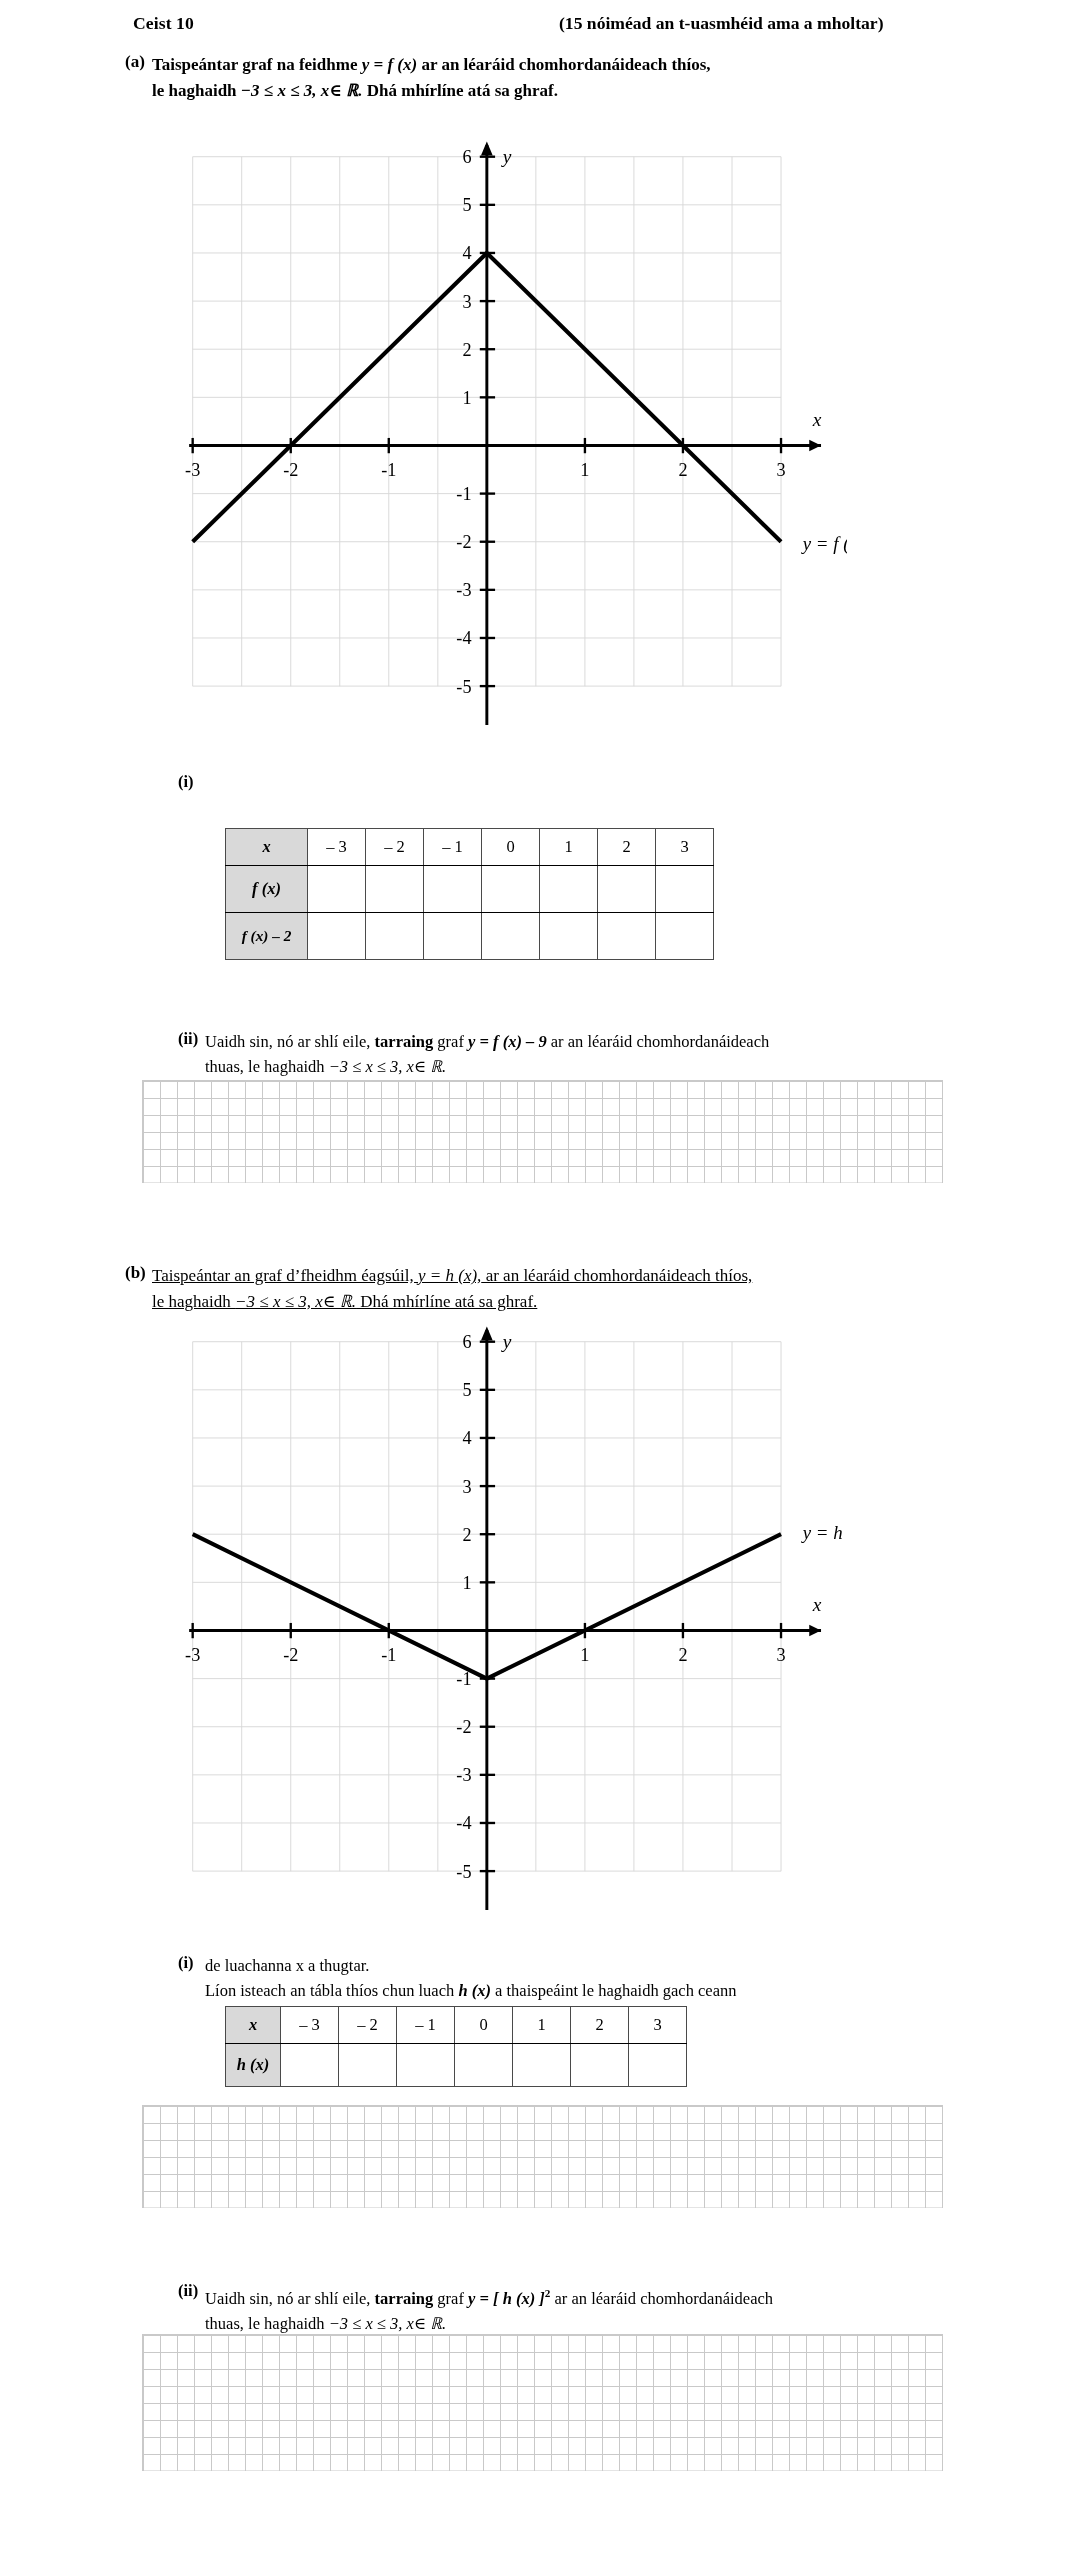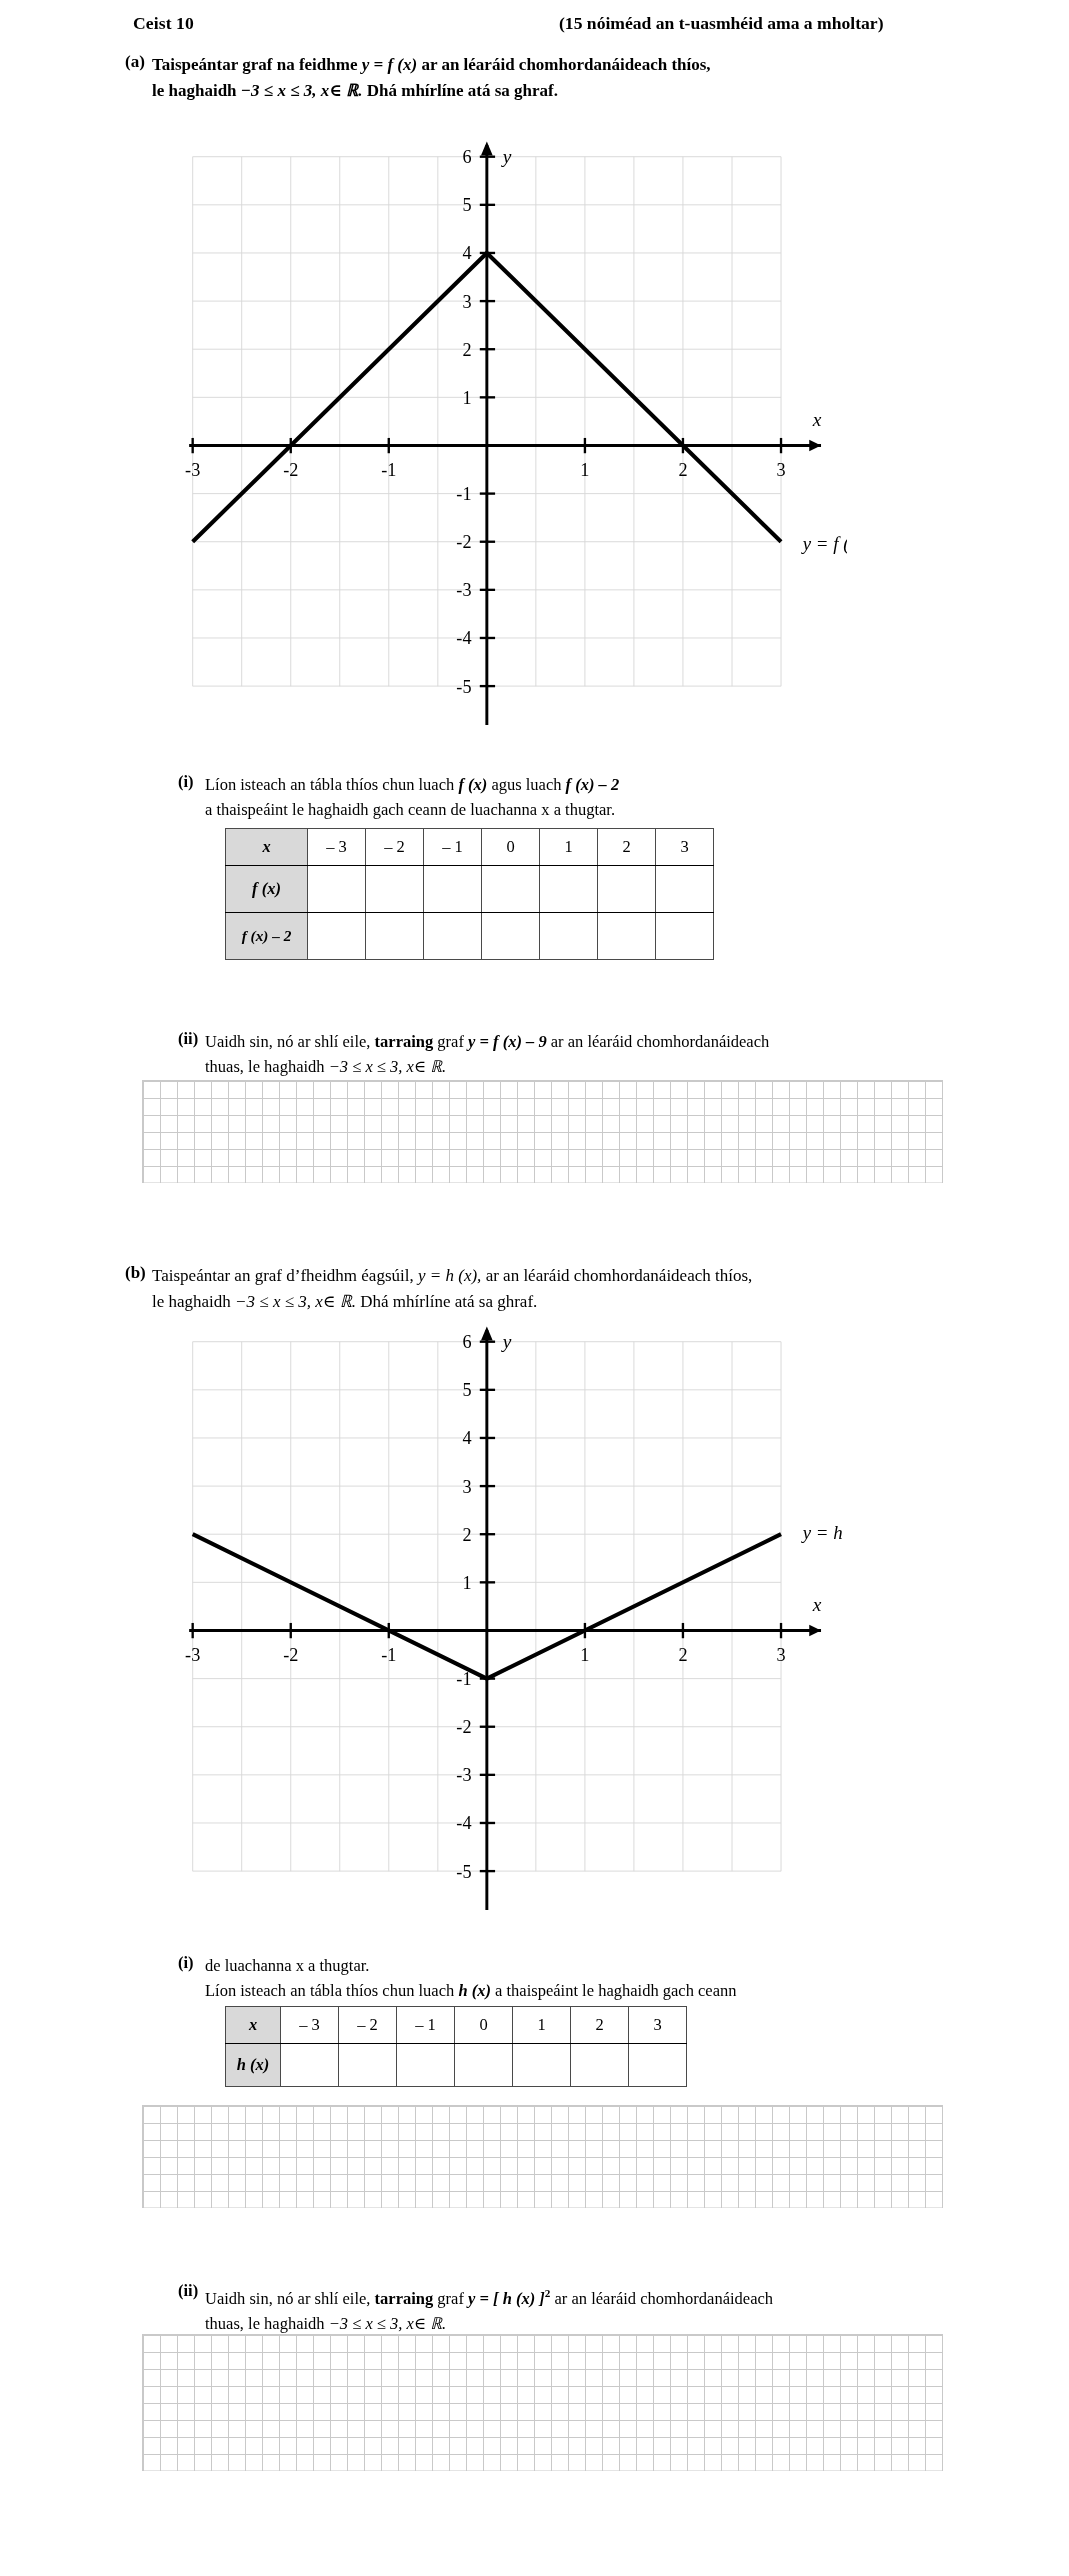--- a/index.html
+++ b/index.html
@@ -161,26 +161,20 @@
       <text x="1072" y="500" font-family="Liberation Serif, serif" font-style="italic" font-size="33">x</text>
       <text x="545" y="52" font-family="Liberation Serif, serif" font-style="italic" font-size="33">y</text>
 
       <polyline points="18,696.4 518,205.6 1018,696.4" fill="none" stroke="#000" stroke-width="7" stroke-linejoin="miter"></polyline>
 
       <text x="1055" y="710" font-family="Liberation Serif, serif" font-style="italic" font-size="32">y = f (x)</text>
     </svg>
   </div>
 
   <div class="abs sub-marker" style="left:178px;top:772px;">(i)</div>
-  <div class="abs sub-txt" style="left:205px;top:772px;width:765px;">
-    <div class="nowrap">
-      <span>Líon isteach an tábla thíos chun luach </span><span class="bi">f (x)</span><span> agus luach </span><span class="bi">f (x) – 2</span>
-    </div>
-    <div class="nowrap"><span>a thaispeáint le haghaidh gach ceann de luachanna x a thugtar.</span></div>
-  </div>
 
   <table class="vt" style="left:225px;top:828px;">
     <tbody>
         <tr class="thickbot">
       <td class="lbl">x</td>
       <td class="val">– 3</td>
       <td class="val">– 2</td>
       <td class="val">– 1</td>
       <td class="val">0</td>
       <td class="val">1</td>
@@ -216,21 +210,21 @@
       <span>Uaidh sin, nó ar shlí eile, </span><span class="bold">tarraing</span><span> graf </span><span class="bi">y = f (x) – 9</span><span> ar an léaráid chomhordanáideach</span>
     </div>
     <div class="nowrap">
       <span>thuas, le haghaidh </span><span class="it">−3 ≤ x ≤ 3, x∈ ℝ.</span>
     </div>
   </div>
 
   <div class="grid" style="left:142px;top:1080px;width:800px;height:102px;"></div>
 
   <div class="abs marker" style="left:125px;top:1263px;">(b)</div>
-  <div class="abs body-txt" style="left:152px;top:1263px;width:812px;">
+  <div class="abs body-txt" style="left:152px;top:1263px;width:812px;text-decoration:underline;">
     <div class="nowrap">
       <span>Taispeántar an graf d’fheidhm éagsúil, </span><span class="it">y = h (x),</span><span> ar an léaráid chomhordanáideach thíos,</span>
     </div>
     <div class="nowrap">
       <span>le haghaidh </span><span class="it">−3 ≤ x ≤ 3, x∈ ℝ.</span><span>  Dhá mhírlíne atá sa ghraf.</span>
     </div>
   </div>
 
   <div class="graph" style="left:182px;top:1317px;">
     <svg width="665" height="606" viewBox="0 0 1130 1030">

